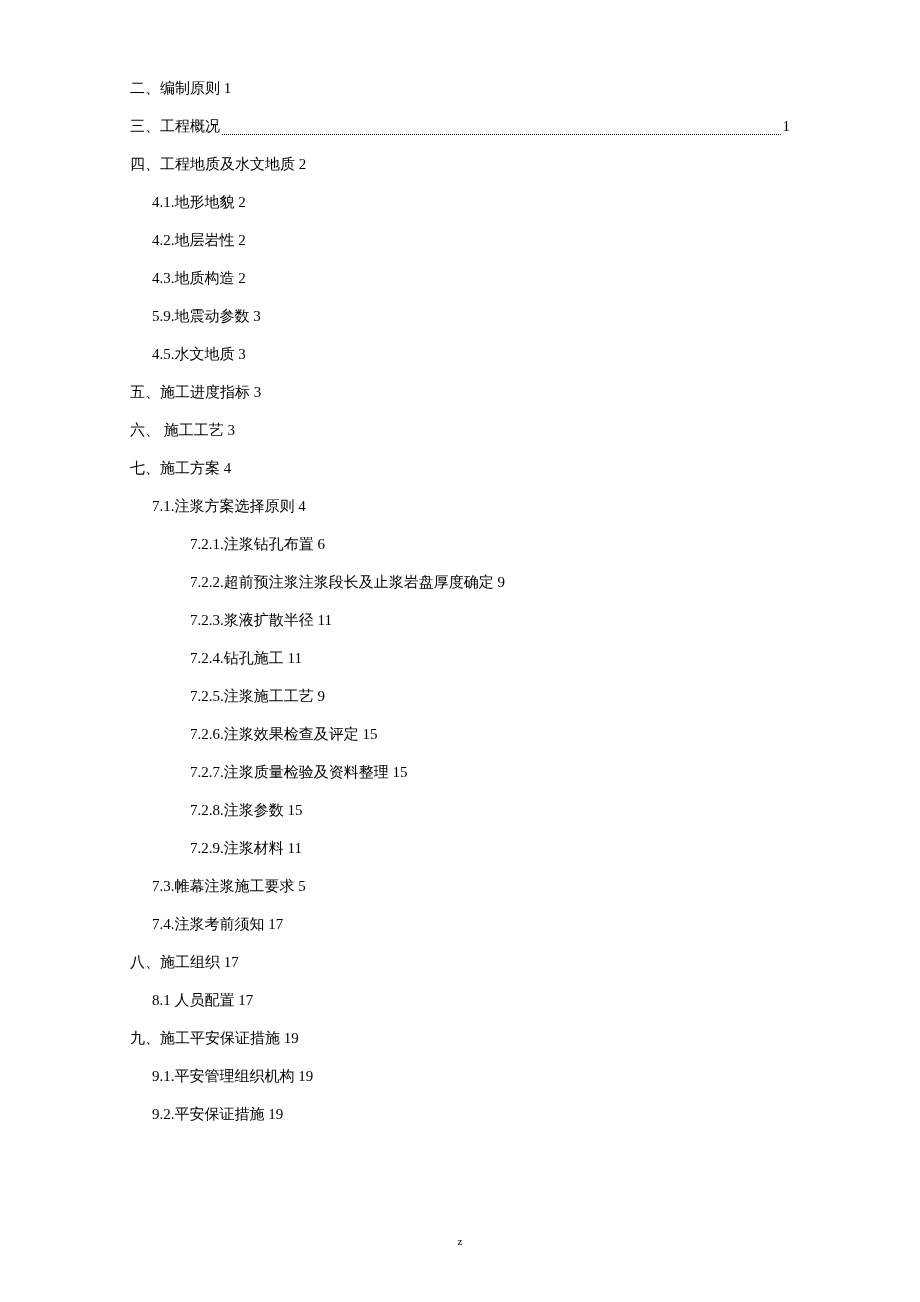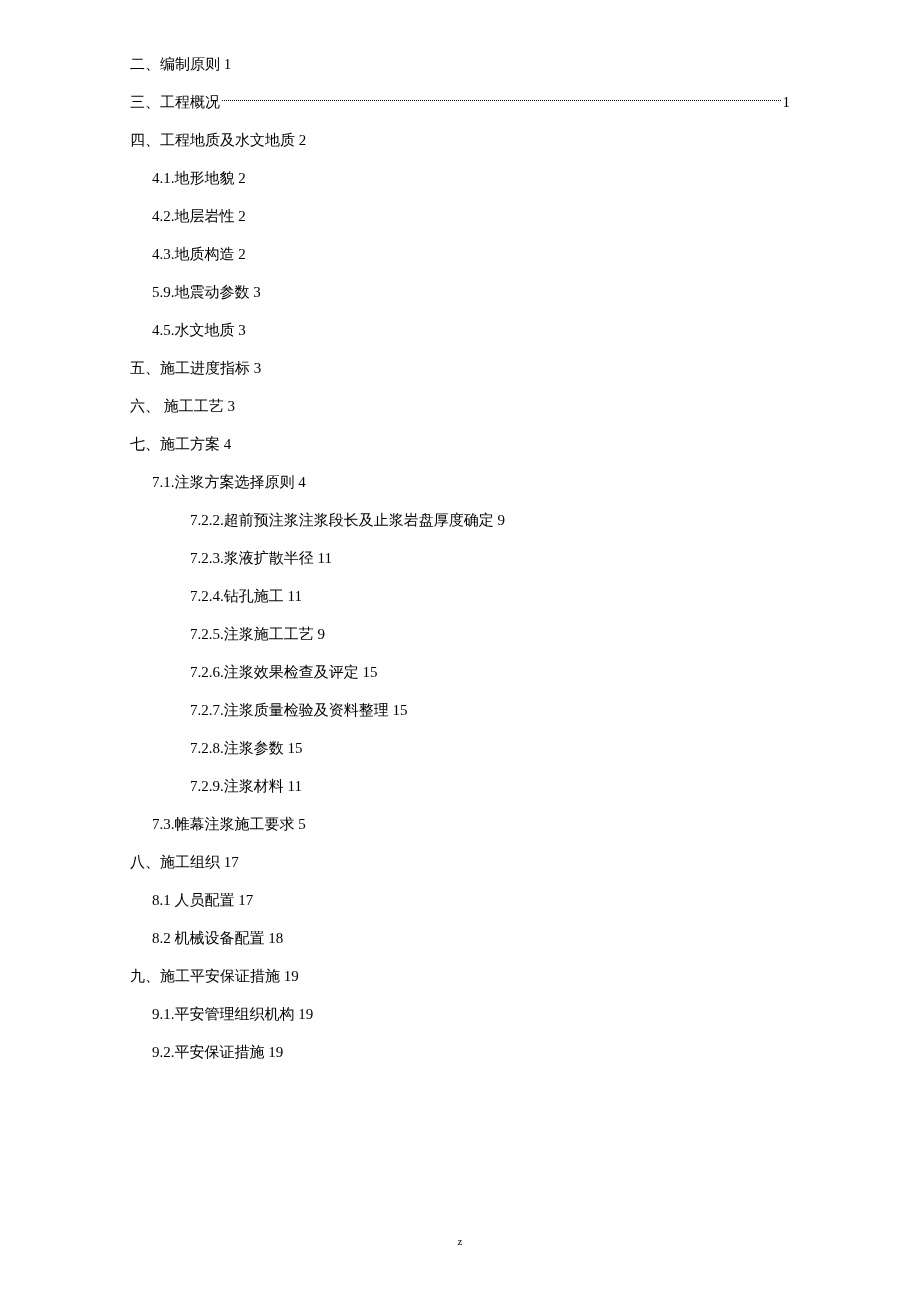--- a/index.html
+++ b/index.html
@@ -6,38 +6,38 @@
     margin: 0;
     padding: 0;
     background: #ffffff;
     font-family: "SimSun", "宋体", serif;
     color: #000000;
     width: 920px;
     height: 1302px;
     box-sizing: border-box;
   }
   .page {
-    padding: 52px 130px 60px 130px;
+    padding: 76px 130px 60px 130px;
     box-sizing: border-box;
     position: relative;
     height: 100%;
   }
   .toc-line {
     font-size: 15px;
     line-height: 1.6;
     margin-bottom: 14px;
     white-space: nowrap;
     overflow: hidden;
   }
   .level-0 { margin-left: 0; }
   .level-1 { margin-left: 22px; }
   .level-2 { margin-left: 60px; }
   .dotted-line {
     display: flex;
-    align-items: center;
+    align-items: flex-end;
   }
   .dotted-line .title-text {
     flex-shrink: 0;
   }
   .dotted-line .dots {
     flex: 1;
     border-bottom: 1px dotted #000;
     margin: 0 2px 3px 2px;
     min-width: 0;
   }
@@ -69,30 +69,31 @@
       <div class="toc-line level-0"><span>四、工程地质及水文地质 2</span></div>
       <div class="toc-line level-1"><span>4.1.地形地貌 2</span></div>
       <div class="toc-line level-1"><span>4.2.地层岩性 2</span></div>
       <div class="toc-line level-1"><span>4.3.地质构造 2</span></div>
       <div class="toc-line level-1"><span>5.9.地震动参数 3</span></div>
       <div class="toc-line level-1"><span>4.5.水文地质 3</span></div>
       <div class="toc-line level-0"><span>五、施工进度指标 3</span></div>
       <div class="toc-line level-0"><span>六、 施工工艺 3</span></div>
       <div class="toc-line level-0"><span>七、施工方案 4</span></div>
       <div class="toc-line level-1"><span>7.1.注浆方案选择原则 4</span></div>
+      <div class="toc-line level-2"><span>7.2.1.注浆钻孔布置 6</span></div>
       <div class="toc-line level-2"><span>7.2.2.超前预注浆注浆段长及止浆岩盘厚度确定 9</span></div>
       <div class="toc-line level-2"><span>7.2.3.浆液扩散半径 11</span></div>
       <div class="toc-line level-2"><span>7.2.4.钻孔施工 11</span></div>
       <div class="toc-line level-2"><span>7.2.5.注浆施工工艺 9</span></div>
       <div class="toc-line level-2"><span>7.2.6.注浆效果检查及评定 15</span></div>
       <div class="toc-line level-2"><span>7.2.7.注浆质量检验及资料整理 15</span></div>
       <div class="toc-line level-2"><span>7.2.8.注浆参数 15</span></div>
       <div class="toc-line level-2"><span>7.2.9.注浆材料 11</span></div>
       <div class="toc-line level-1"><span>7.3.帷幕注浆施工要求 5</span></div>
+      <div class="toc-line level-1"><span>7.4.注浆考前须知 17</span></div>
       <div class="toc-line level-0"><span>八、施工组织 17</span></div>
       <div class="toc-line level-1"><span>8.1 人员配置 17</span></div>
-      <div class="toc-line level-1"><span>8.2 机械设备配置 18</span></div>
       <div class="toc-line level-0"><span>九、施工平安保证措施 19</span></div>
       <div class="toc-line level-1"><span>9.1.平安管理组织机构 19</span></div>
       <div class="toc-line level-1"><span>9.2.平安保证措施 19</span></div>
     </div>
   <div class="footer">z</div>
 </div>
 
 </body></html>

